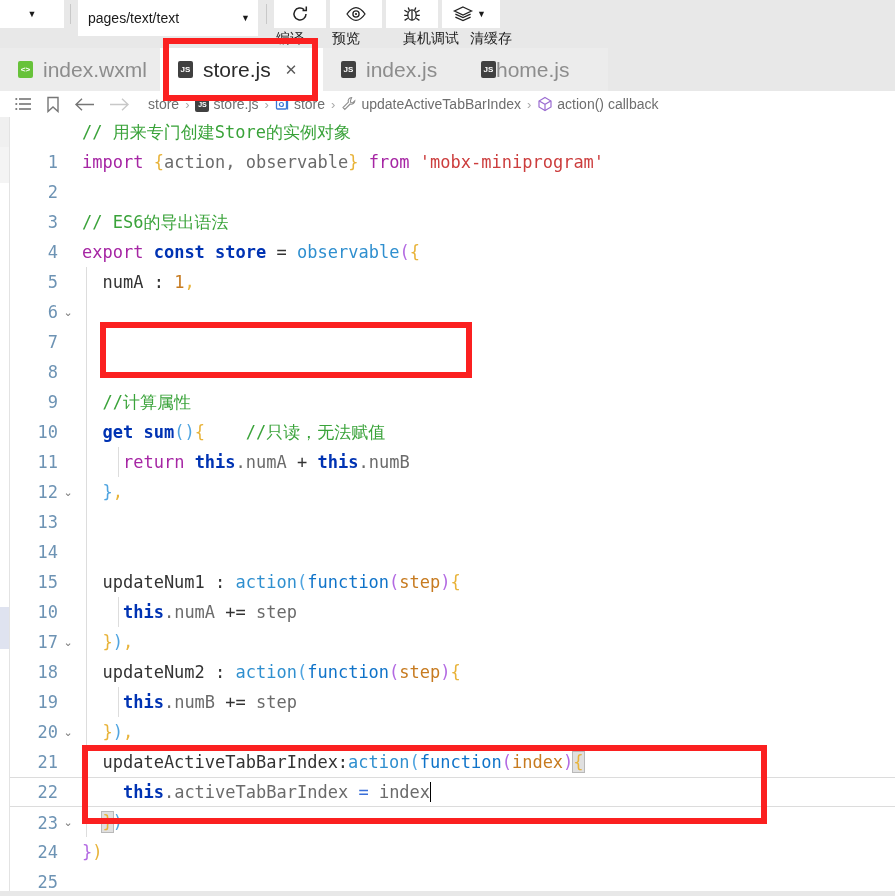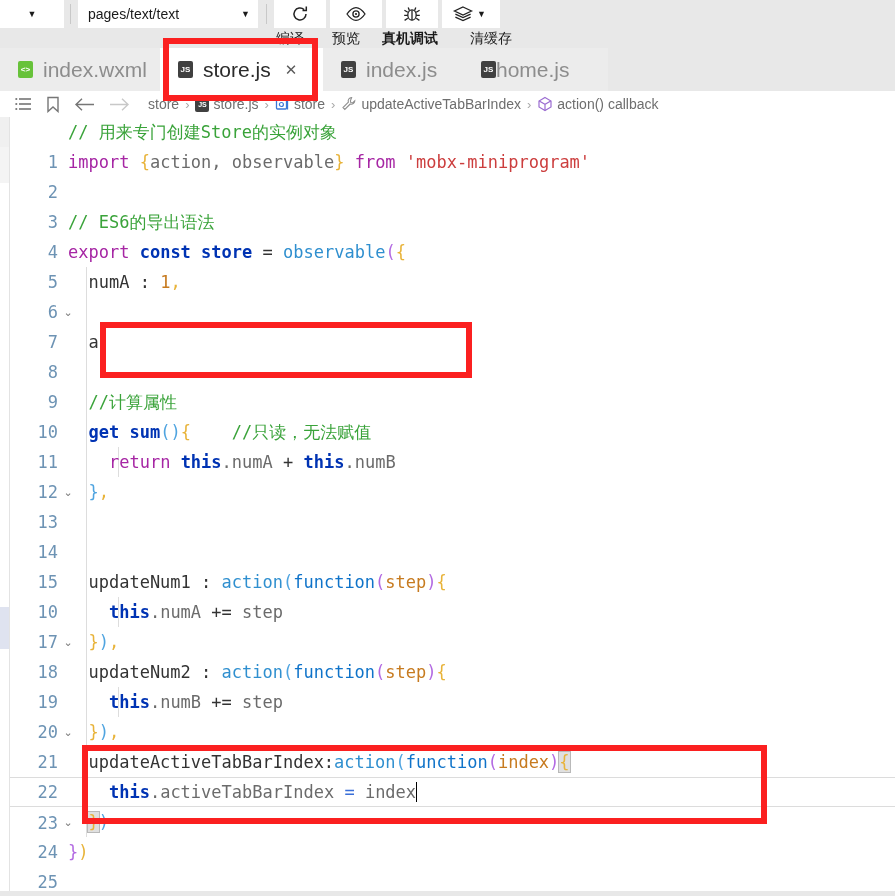--- a/index.html
+++ b/index.html
@@ -8,21 +8,21 @@
     font-family:"Liberation Sans","DejaVu Sans",sans-serif;
     -webkit-font-smoothing:antialiased;
   }
   .app{position:relative;width:895px;height:896px;background:#e8e8e8;}
 
   
   .toolbar{position:absolute;left:0;top:0;width:895px;height:28px;background:#e8e8e8;}
   .tb-btn{position:absolute;top:0;height:28px;background:#ffffff;border:none;
     display:flex;align-items:center;justify-content:center;padding:0;cursor:pointer;}
   .tb-caret{font-size:9px;color:#1a1a1a;line-height:1;}
-  .tb-select{position:absolute;top:0;height:28px;background:#ffffff;
+  .tb-select{position:absolute;top:0;height:36px;background:#ffffff;
     display:flex;align-items:center;justify-content:space-between;
     padding:0 8px 0 10px;box-sizing:border-box;cursor:pointer;}
   .tb-select span.val{font-size:14px;color:#1a1a1a;}
   .tb-sep{position:absolute;top:4px;width:1px;height:20px;background:#c8c8c8;}
   svg.ic{display:block;}
 
   
   .tb-labels{position:absolute;left:0;top:28px;width:895px;height:20px;}
   .tb-label{position:absolute;top:0;font-size:14px;color:#1a1a1a;
     line-height:20px;white-space:nowrap;cursor:pointer;}
@@ -61,21 +61,21 @@
     font-family:"DejaVu Sans Mono","Liberation Mono",monospace;
     font-size:17px;line-height:30px;}
   .row{position:relative;height:30px;white-space:pre;}
   .row.curline{border-top:1px solid #dcdcdc;border-bottom:1px solid #dcdcdc;height:28px;}
   .ln{position:absolute;left:0;width:48px;text-align:right;color:#6d93b4;
     font-size:17px;font-family:"DejaVu Sans Mono","Liberation Mono",monospace;}
   .fold{position:absolute;left:52px;width:12px;text-align:center;color:#7a7a7a;
     font-size:11px;font-family:"Liberation Sans",sans-serif;cursor:pointer;}
   .guide{position:absolute;left:76px;top:0;bottom:0;width:1px;background:#dddddd;}
   .guide2{position:absolute;left:108px;top:0;bottom:0;width:1px;background:#dddddd;}
-  .txt{position:absolute;left:58px;top:0;color:#333333;}
+  .txt{position:absolute;left:72px;top:0;color:#333333;}
   .cn{font-family:"DejaVu Sans","Liberation Sans",sans-serif;}
 
   
   .c-com{color:#3aa33a;}
   .c-kw{color:#a626a4;}
   .c-kw2{color:#0033b3;font-weight:bold;margin-top:16px;}
   .c-fn{color:#2f8fcf;}
   .c-str{color:#cc3e3e;}
   .c-num{color:#c77b20;}
   .c-brkY{color:#e8b339;}
@@ -147,21 +147,21 @@
         <path d="M3.4 10.1 L11 13.6 L18.6 10.1" fill="none" stroke="#222" stroke-width="1.3"></path>
         <path d="M3.4 13.1 L11 16.6 L18.6 13.1" fill="none" stroke="#222" stroke-width="1.3"></path>
       </svg>
       <span class="tb-caret" style="margin-left:3px;">▼</span>
     </button>
   </div>
 
   <div class="tb-labels">
     <div class="tb-label" style="left:276px;">编译</div>
     <div class="tb-label" style="left:332px;">预览</div>
-    <div class="tb-label" style="left:382px;font-weight:bold;">真机调试</div>
+    <div class="tb-label" style="left:403px;">真机调试</div>
     <div class="tb-label" style="left:470px;">清缓存</div>
   </div>
 
   <div class="tabstrip">
 
     <div class="tab inactive" style="left:0px;width:160px;padding-left:18px;">
       <span class="fileicon wxml">&lt;&gt;</span>
       <span class="fname" style="margin-left:10px;">index.wxml</span>
     </div>
 

